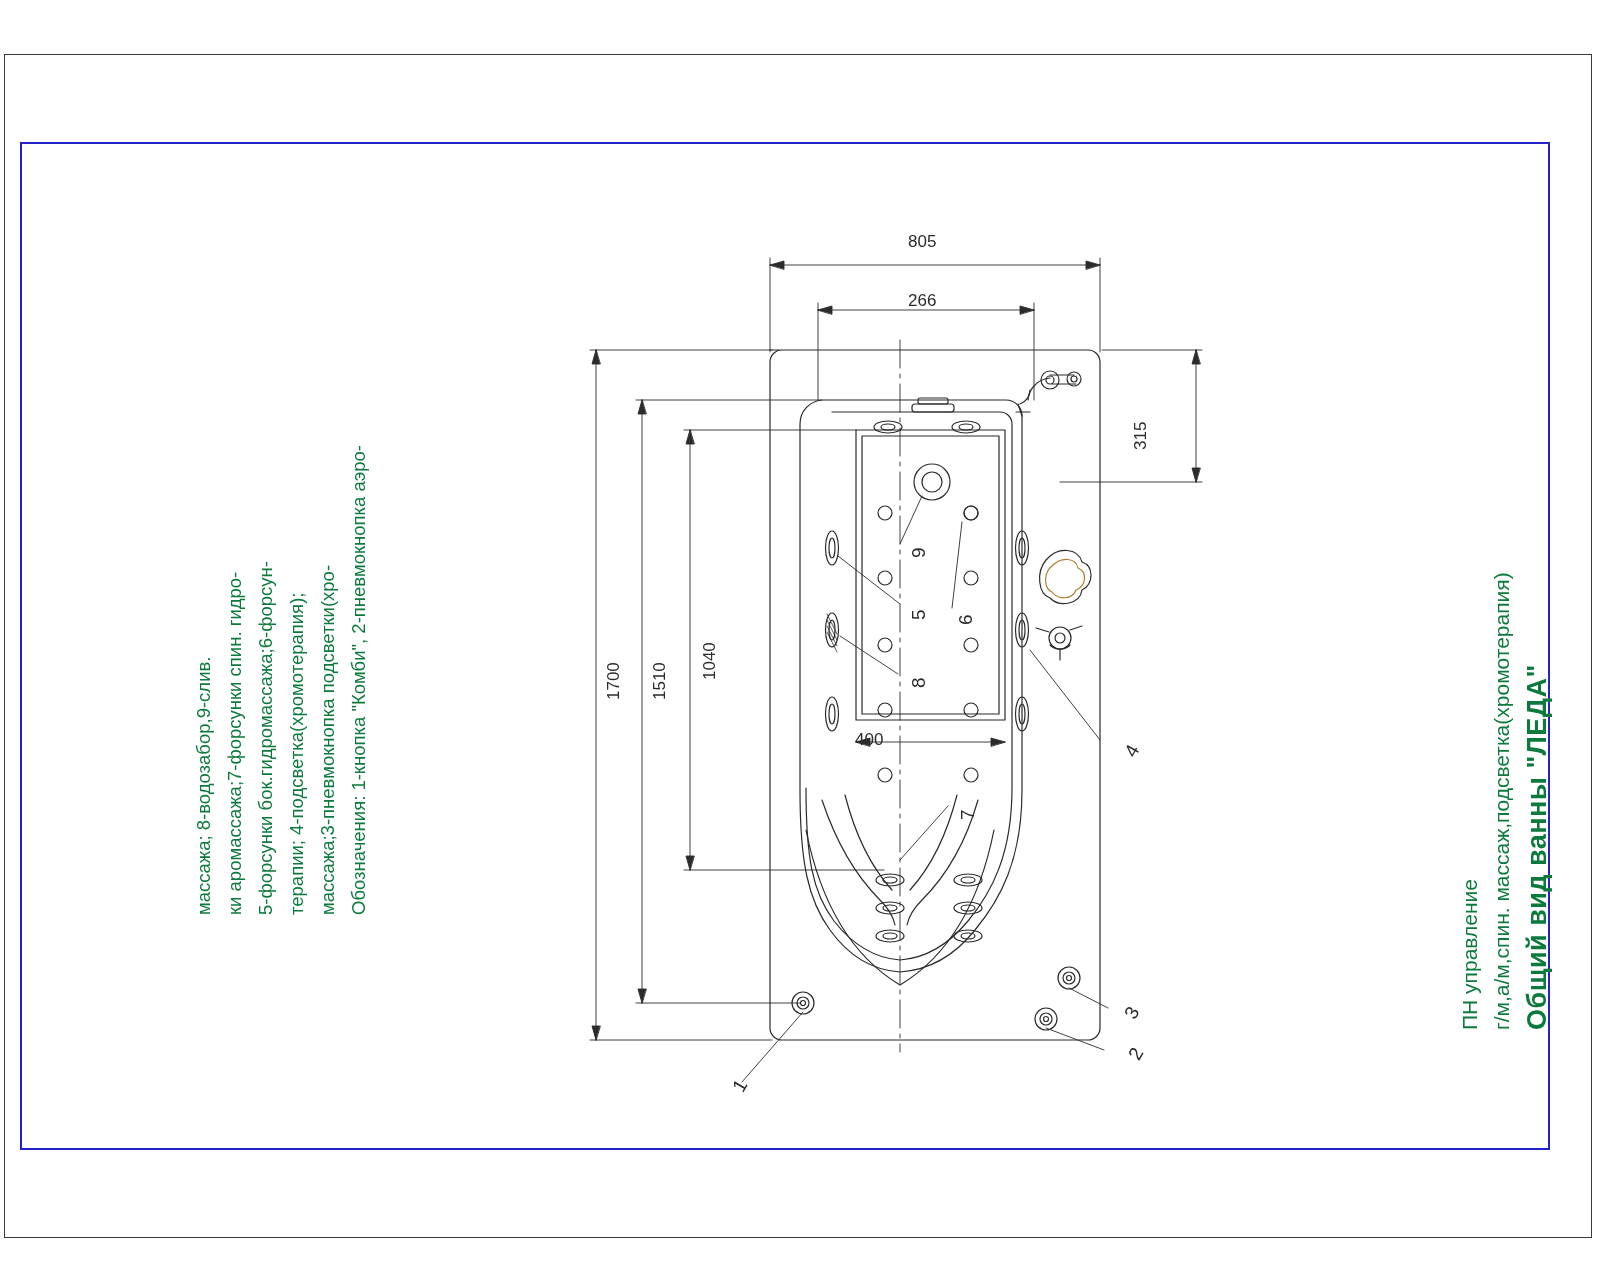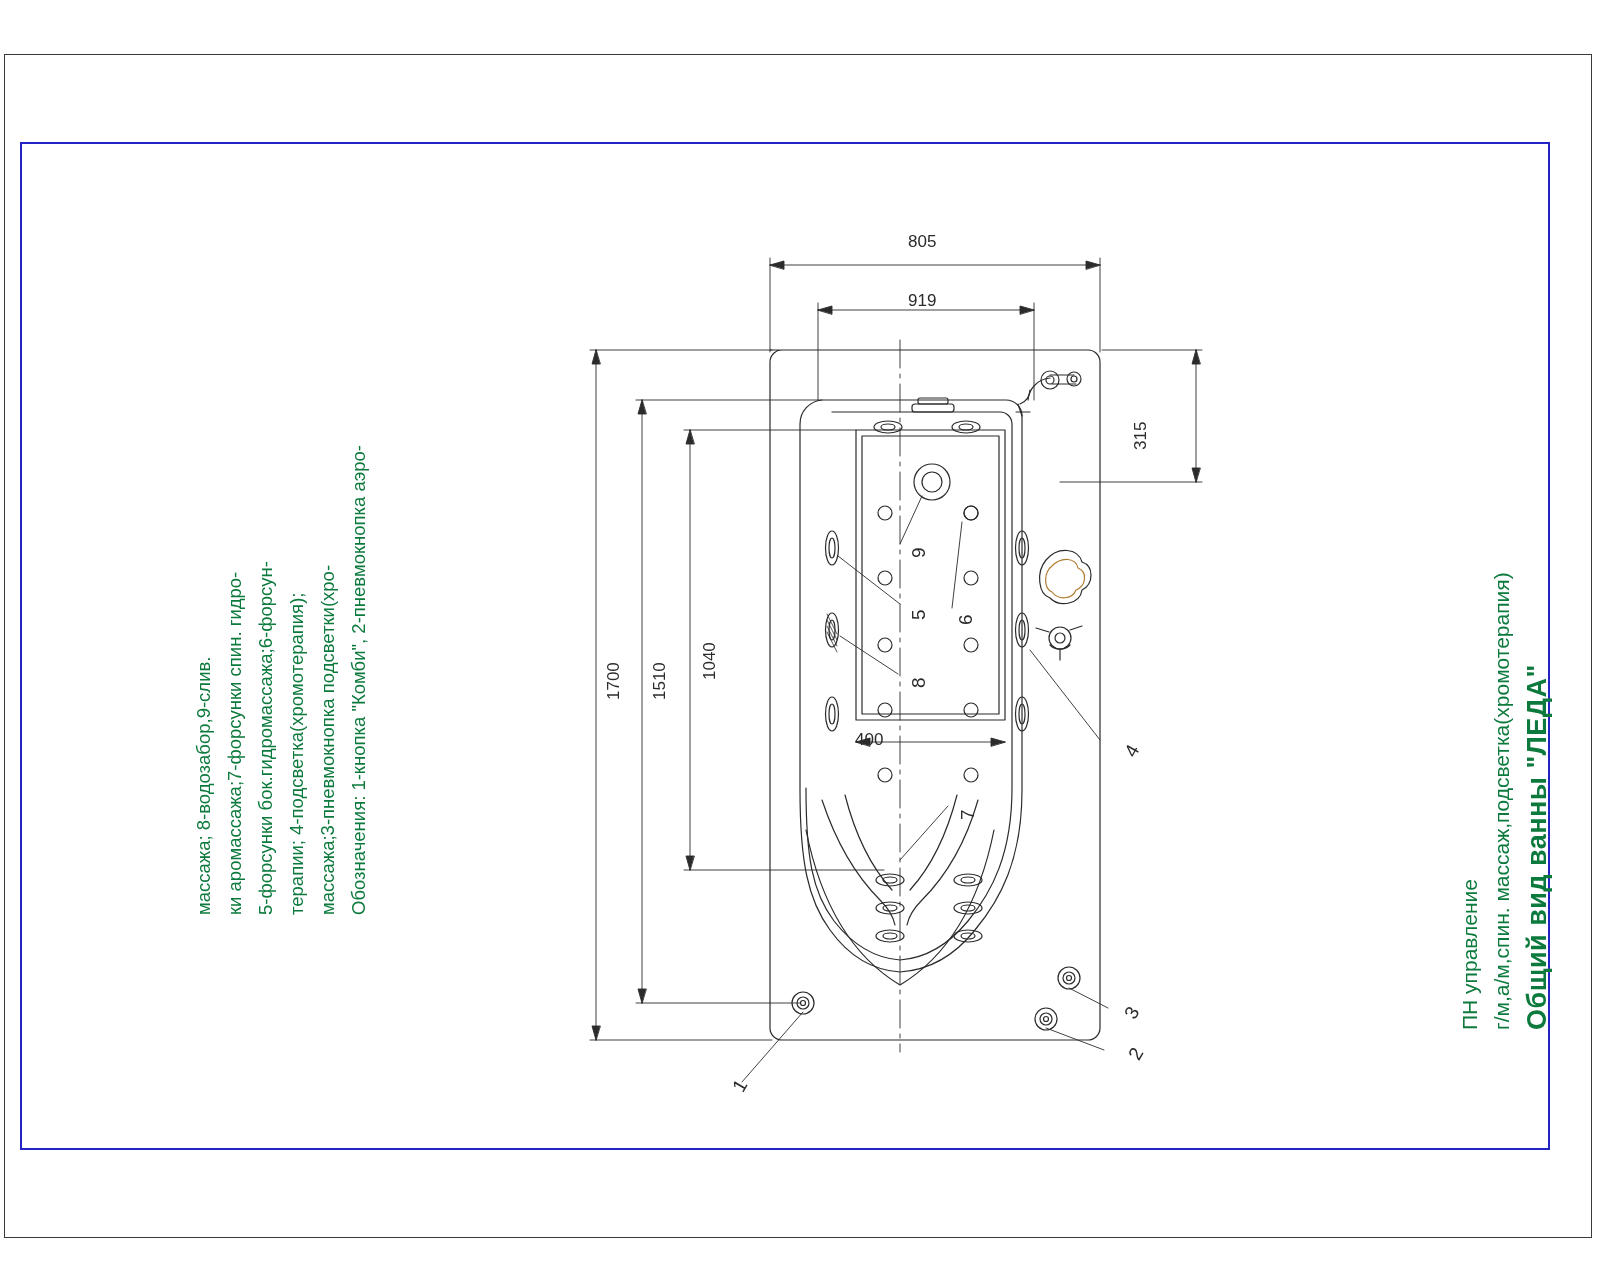--- a/index.html
+++ b/index.html
@@ -124,21 +124,21 @@
   <div class="notes-block">
     <div class="note-line" style="left:183px; top:560px;">Обозначения: 1-кнопка "Комби", 2-пневмокнопка аэро-</div>
     <div class="note-line" style="left:152px; top:560px;">массажа;3-пневмокнопка подсветки(хро-</div>
     <div class="note-line" style="left:121px; top:560px;">терапии; 4-подсветка(хромотерапия);</div>
     <div class="note-line" style="left:90px; top:560px;">5-форсунки бок.гидромассажа;6-форсун-</div>
     <div class="note-line" style="left:59px; top:560px;">ки аромассажа;7-форсунки спин. гидро-</div>
     <div class="note-line" style="left:28px; top:560px;">массажа; 8-водозабор,9-слив.</div>
   </div>
 
   <div class="dim-label" style="left:908px; top:232px;">805</div>
-  <div class="dim-label" style="left:908px; top:291px;">919</div>
+  <div class="dim-label" style="left:908px; top:291px;">266</div>
   <div class="dim-label" style="left:855px; top:730px;">400</div>
 
   <div class="dim-label vert" style="left:604px; top:700px;">1700</div>
   <div class="dim-label vert" style="left:650px; top:700px;">1510</div>
   <div class="dim-label vert" style="left:700px; top:680px;">1040</div>
   <div class="dim-label vert" style="left:1131px; top:450px;">315</div>
 
   <div class="callout" style="left:728px; top:1085px;">1</div>
   <div class="callout" style="left:1124px; top:1053px;">2</div>
   <div class="callout" style="left:1120px; top:1012px;">3</div>

